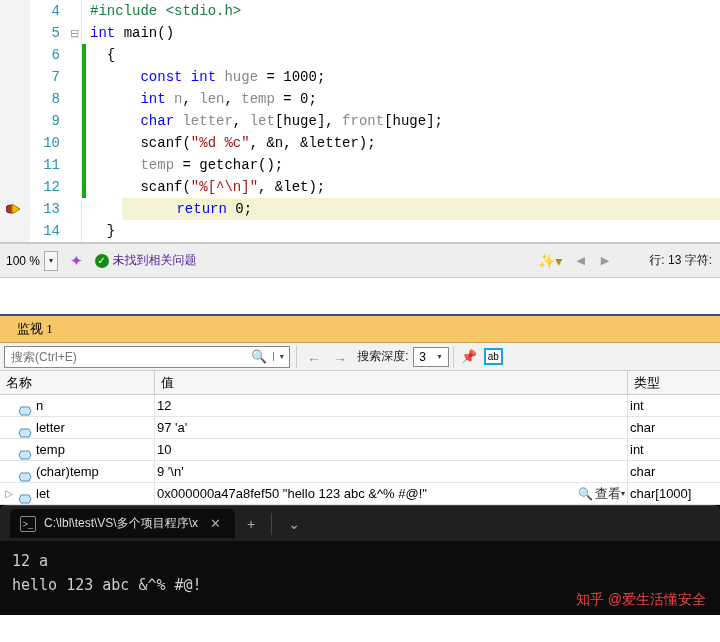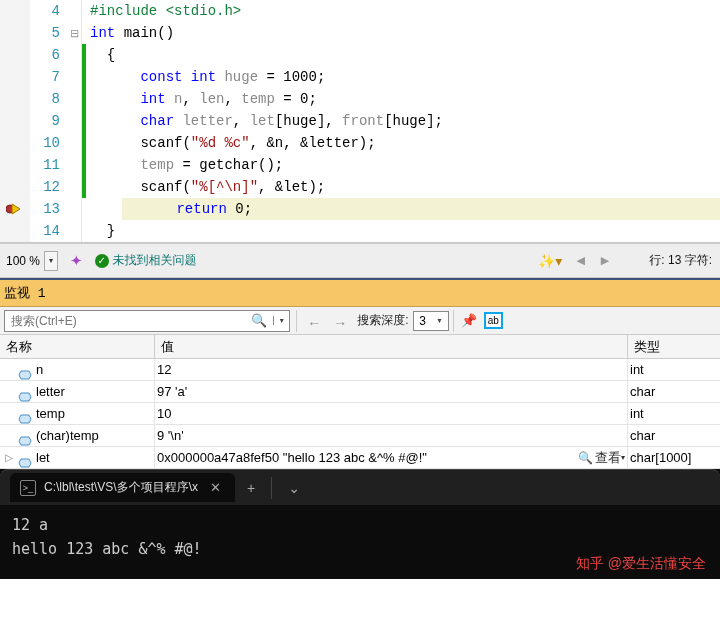--- a/index.html
+++ b/index.html
@@ -19,26 +19,26 @@
 .str { color: #a31515; }
 .ident { color: #000; }
 .paren { color: #000; }
 .gray-name { color: #888888; }
 
 .statusbar { display: flex; align-items: center; height: 35px; background: #eee; border-top: 1px solid #ccc; border-bottom: 1px solid #ccc; font-family: 'Microsoft YaHei', sans-serif; font-size: 12px; }
 .zoom { padding: 0 4px 0 6px; }
 .dropdown-btn { border: 1px solid #aaa; width: 14px; height: 20px; display: flex; align-items: center; justify-content: center; background: #f6f6f6; font-size: 8px; color: #333; margin-right: 6px; }
 .lightbulb { color: #a847c7; font-size: 15px; padding: 0 6px; }
 .check { width: 14px; height: 14px; border-radius: 50%; background: #178a17; color: #fff; font-size: 10px; display: flex; align-items: center; justify-content: center; margin: 0 4px 0 6px; }
-.status-txt { flex: 1; color: #0f766e; }
+.status-txt { flex: 1; color: #4c1d95; }
 .wand { color: #b8860b; font-size: 14px; padding: 0 6px; }
 .sb-btn { padding: 0 8px; color: #999; font-size: 11px; }
 .sb-info { padding: 0 8px; color: #111; margin-left: 24px; }
 
-.panel-header { background: #f6c766; padding: 4px 4px; font-family: Liberation Mono, monospace; font-size: 13px; border-top: 2px solid #3b4f7a; border-bottom: 1px solid #c6a050; }
+.panel-header { background: #f6c766; padding: 4px 17px; font-family: Liberation Serif, serif; font-size: 13px; border-top: 2px solid #3b4f7a; border-bottom: 1px solid #c6a050; margin-top: 36px; }
 
 .search-row { display: flex; align-items: center; background: #f2f2f2; border-bottom: 1px solid #ccc; height: 28px; font-family: 'Microsoft YaHei', sans-serif; font-size: 12px; }
 .search-box { display: flex; align-items: center; border: 1px solid #888; background: #fff; height: 22px; margin: 0 2px 0 4px; }
 .search-input { border: none; outline: none; width: 240px; padding: 2px 6px; font-size: 12px; color: #555; font-family: inherit; }
 .search-icon { padding: 0 6px; color: #555; font-size: 13px; }
 .mini-drop { border-left: 1px solid #888; width: 16px; text-align: center; font-size: 8px; color: #444; }
 .sep-v { width: 1px; height: 22px; background: #ccc; margin: 0 4px; }
 .nav-arrow { padding: 0 6px; color: #888; font-size: 14px; }
 .depth-lbl { padding: 0 4px; color: #222; }
 .depth-box { border: 1px solid #888; background: #fff; width: 36px; height: 20px; display: flex; align-items: center; }

